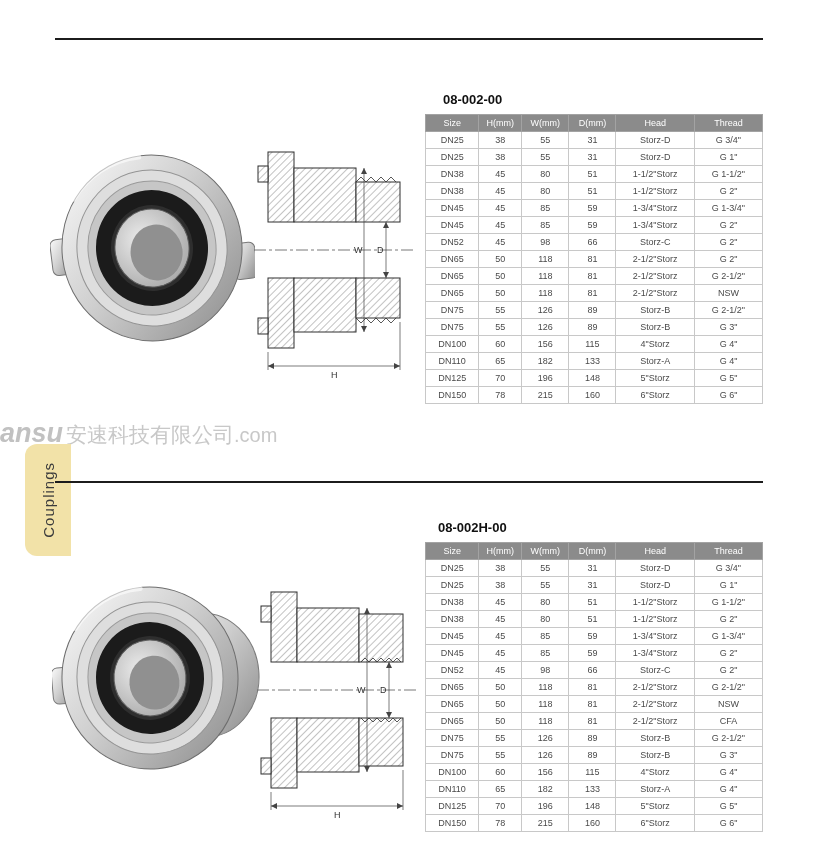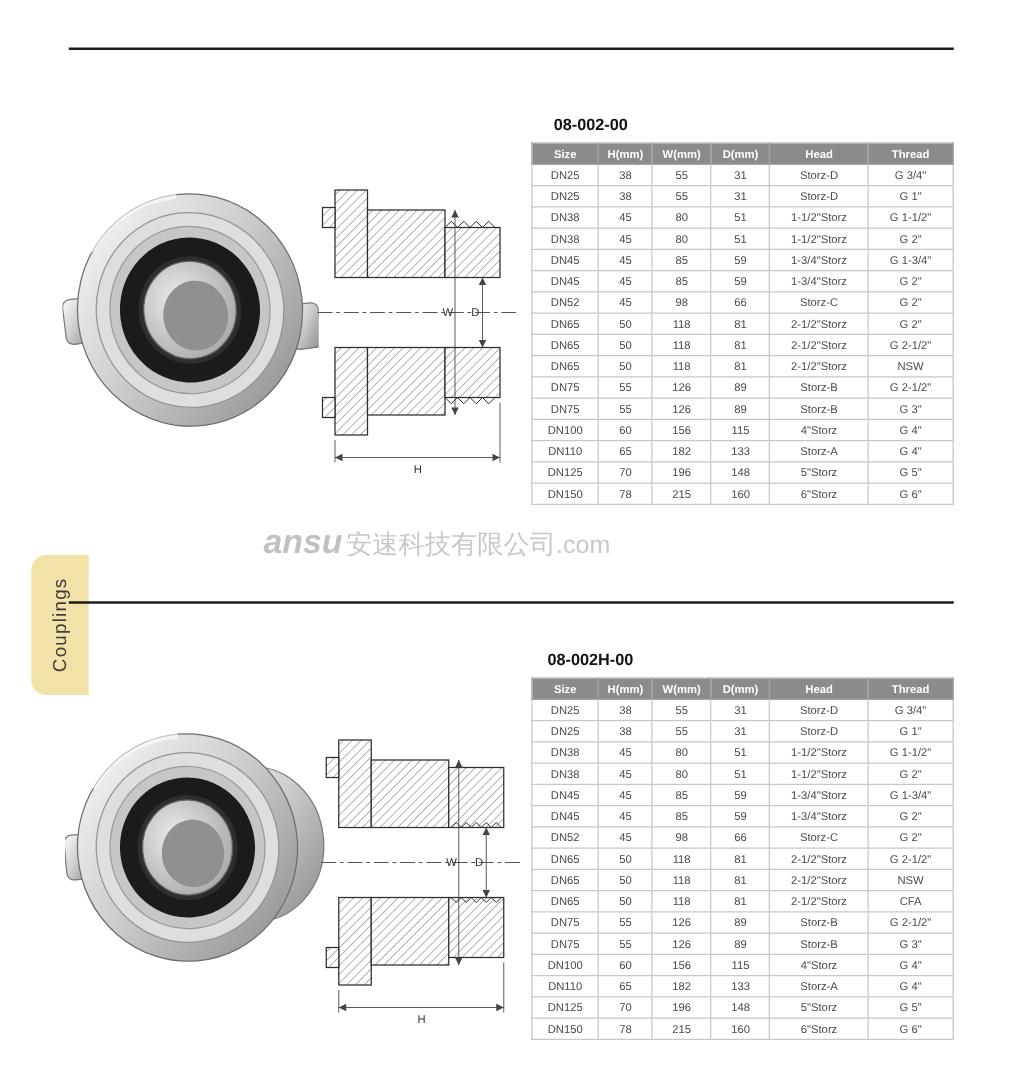--- a/index.html
+++ b/index.html
@@ -10,35 +10,35 @@
   .rule { position:absolute; height:2px; background:#1c1c1c; width:708px; left:55px; }
 
   .code-title { position:absolute; font-size:13px; font-weight:bold; color:#111; }
 
   .photo { position:absolute; }
   .drawing { position:absolute; }
 
   .spec-table-wrap { position:absolute; }
   table.spec-table { border-collapse:collapse; table-layout:fixed; width:338px; font-size:9px; color:#4a4a4a; }
   table.spec-table th {
-    background:#8b8b8b; color:#ffffff; font-weight:bold;
+    background:#8b8b8b; color:#ffffff; font-weight:normal;
     border:1px solid #a3a3a3; height:16px; line-height:16px; padding:0; font-size:9px;
   }
   table.spec-table td {
     border:1px solid #c8c8c8; text-align:center; height:16px; line-height:16px;
     padding:0 1px; background:#fff; white-space:nowrap; overflow:hidden;
   }
   table.spec-table th:nth-child(1){width:50px}
   table.spec-table th:nth-child(2){width:40px}
   table.spec-table th:nth-child(3){width:44px}
   table.spec-table th:nth-child(4){width:44px}
   table.spec-table th:nth-child(5){width:74px}
   table.spec-table th:nth-child(6){width:64px}
 
-  .watermark { position:absolute; left:0; top:418px; width:699px; text-align:center; color:#c8c8c8; user-select:none; }
+  .watermark { position:absolute; left:0; top:418px; width:699px; text-align:left; color:#c8c8c8; user-select:none; }
   .watermark .wm-logo { font-size:27px; font-style:italic; font-weight:bold; color:#c1c1c1; margin-right:3px; }
   .watermark .wm-cjk { font-size:21px; }
   .watermark .wm-suffix { font-size:20px; }
 
   .side-tab { position:absolute; left:25px; top:444px; width:46px; height:112px;
     background:#f2e2a8; border-radius:12px 0 0 12px;
     display:flex; align-items:center; justify-content:center; }
   .side-tab span { writing-mode:vertical-rl; transform:rotate(180deg);
     font-size:15px; color:#3c3c3c; letter-spacing:1px; }
 </style>

